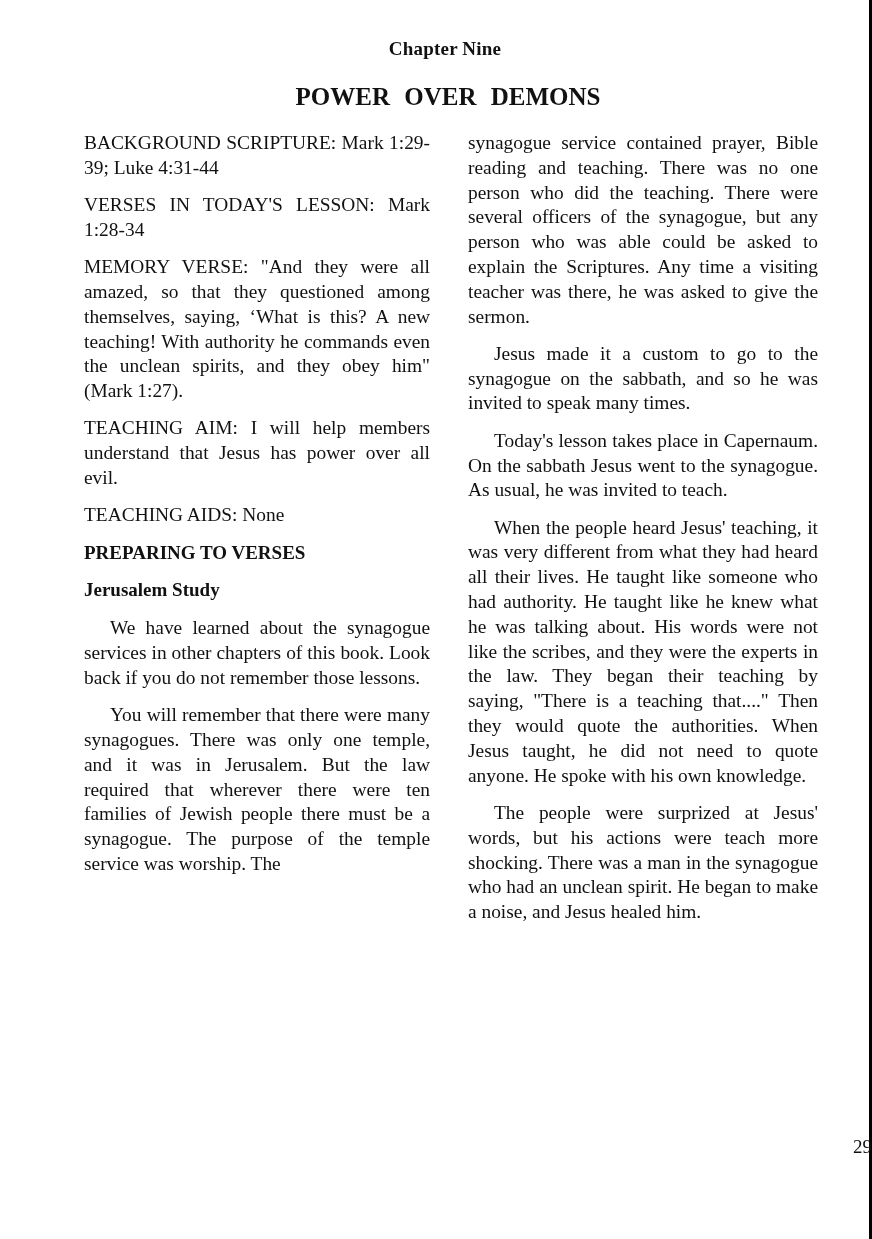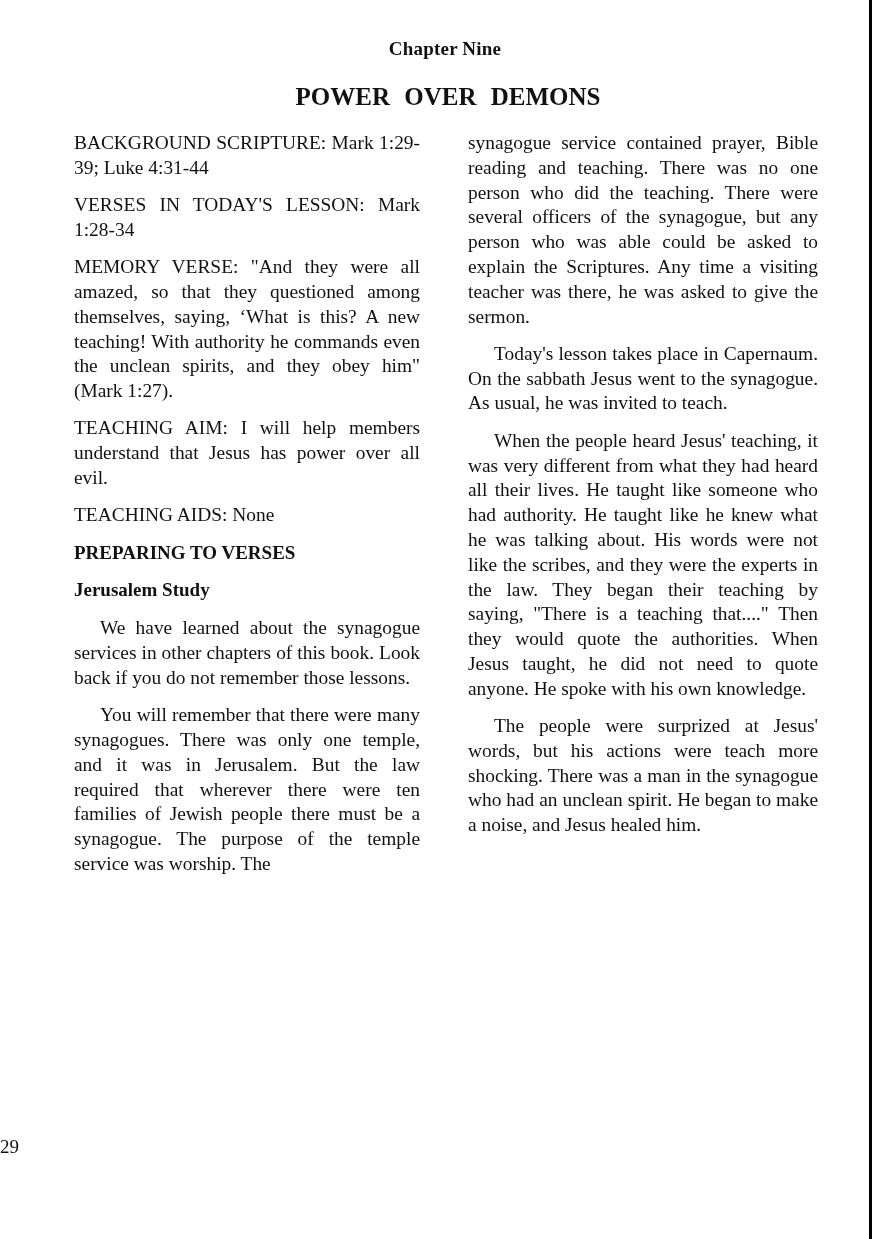--- a/index.html
+++ b/index.html
@@ -16,27 +16,27 @@
     font-weight: bold; font-size: 19px; letter-spacing: 0.2px;
   }
   .chapter-title {
     position: absolute; top: 83px; left: 0; width: 896px; text-align: center;
     font-weight: bold; font-size: 25px; word-spacing: 8px;
   }
   .col {
     position: absolute; top: 131px; font-size: 19.4px; line-height: 24.8px;
     text-align: justify;
   }
-  .col-left { left: 74px; width: 346px; }
+  .col-left { left: 84px; width: 346px; }
   .col-right { left: 468px; width: 350px; }
   .col p { margin: 0 0 12.5px 0; }
   .indent { text-indent: 26px; }
   .heading { font-weight: bold; font-size: 19px; margin-bottom: 13px !important; }
   .page-num {
-    position: absolute; top: 1136px; left: 0; width: 872px; text-align: left; font-size: 19px;
+    position: absolute; top: 1136px; left: 0; width: 872px; text-align: right; font-size: 19px;
   }
 </style>
 </head>
 <body>
 
 <div class="right-border"></div>
 
 <div class="chapter-label">Chapter Nine</div>
 <div class="chapter-title">POWER OVER DEMONS</div>
 
@@ -47,18 +47,19 @@
   <p>TEACHING AIM: I will help members understand that Jesus has power over all evil.</p>
   <p>TEACHING AIDS: None</p>
   <p class="heading">PREPARING TO VERSES</p>
   <p class="heading">Jerusalem Study</p>
   <p class="indent">We have learned about the synagogue services in other chapters of this book. Look back if you do not remember those lessons.</p>
   <p class="indent">You will remember that there were many synagogues. There was only one temple, and it was in Jerusalem. But the law required that wherever there were ten families of Jewish people there must be a synagogue. The purpose of the temple service was worship. The</p>
 </div>
 
 <div class="col col-right">
   <p>synagogue service contained prayer, Bible reading and teaching. There was no one person who did the teaching. There were several officers of the synagogue, but any person who was able could be asked to explain the Scriptures. Any time a visiting teacher was there, he was asked to give the sermon.</p>
+  <p class="indent">Jesus made it a custom to go to the synagogue on the sabbath, and so he was invited to speak many times.</p>
   <p class="indent">Today's lesson takes place in Capernaum. On the sabbath Jesus went to the synagogue. As usual, he was invited to teach.</p>
   <p class="indent">When the people heard Jesus' teaching, it was very different from what they had heard all their lives. He taught like someone who had authority. He taught like he knew what he was talking about. His words were not like the scribes, and they were the experts in the law. They began their teaching by saying, "There is a teaching that...." Then they would quote the authorities. When Jesus taught, he did not need to quote anyone. He spoke with his own knowledge.</p>
   <p class="indent">The people were surprized at Jesus' words, but his actions were teach more shocking. There was a man in the synagogue who had an unclean spirit. He began to make a noise, and Jesus healed him.</p>
 </div>
 
 <div class="page-num">29</div>
 
 </body></html>

